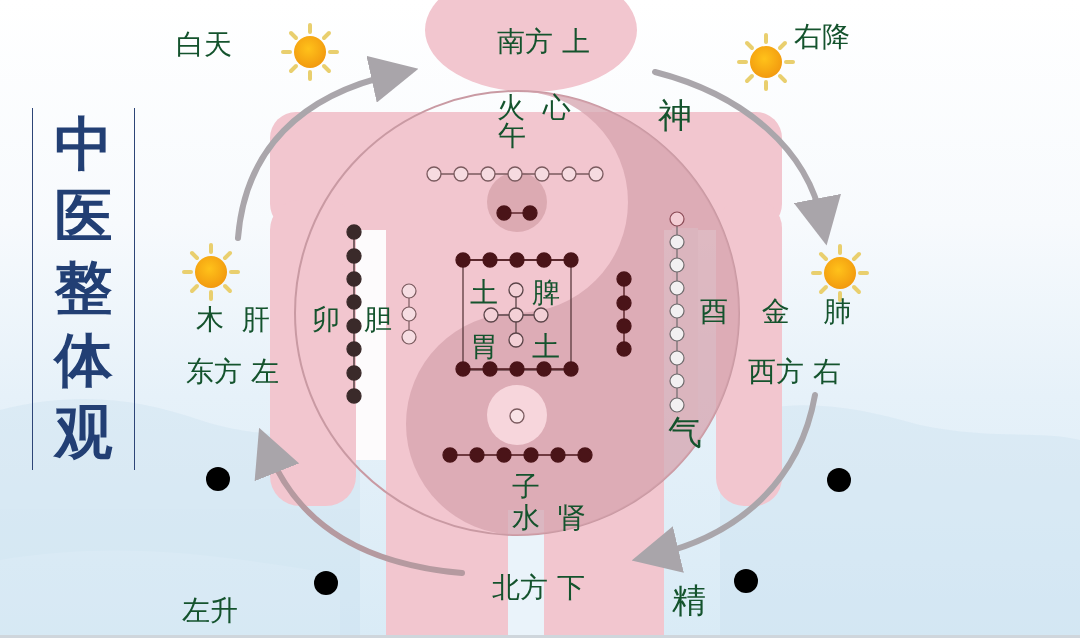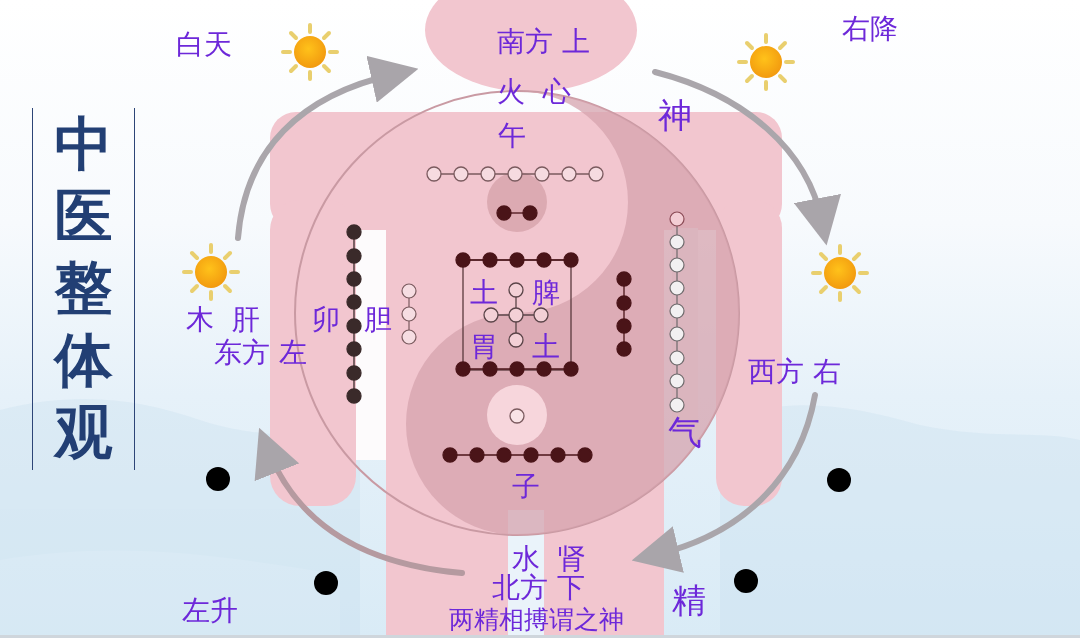--- a/index.html
+++ b/index.html
@@ -1,21 +1,21 @@
 <!DOCTYPE html>
 <html><head>
   <meta charset="utf-8">
   <style>
     html, body { margin: 0; padding: 0; }
     body { width: 1080px; height: 638px; overflow: hidden; position: relative;
       font-family: "DejaVu Sans", "Liberation Sans", sans-serif;
       background: linear-gradient(180deg, #ffffff 0%, #f7fafd 35%, #e6f1f9 62%, #d9ebf6 100%); }
     .stage { position: absolute; left: 0; top: 0; width: 1080px; height: 638px; }
     svg.diagram { position: absolute; left: 0; top: 0; width: 1080px; height: 638px; }
-    .lbl { position: absolute; color: #6d28d9; font-size: 28px; line-height: 1; white-space: nowrap; }
+    .lbl { position: absolute; color: #14532d; font-size: 28px; line-height: 1; white-space: nowrap; }
     .lbl.big { font-size: 34px; }
     .lbl.sm { font-size: 25px; }
     .title-box { position: absolute; left: 32px; top: 108px; width: 101px; height: 362px;
       border-left: 1.5px solid #2d4577; border-right: 1.5px solid #2d4577; }
     .title-char { display: block; text-align: center; color: #223f74; font-size: 58px;
       font-weight: bold; line-height: 72px; }
     .foot-bar { position: absolute; left: 0; bottom: 0; width: 1080px; height: 3px; background: #cfd6dc; }
   </style>
 </head>
 <body>
@@ -231,42 +231,42 @@
 
   <div class="title-box">
     <span class="title-char">中</span>
     <span class="title-char">医</span>
     <span class="title-char">整</span>
     <span class="title-char">体</span>
     <span class="title-char">观</span>
   </div>
 
   <div class="lbl" style="left:176px; top:31px;">白天</div>
-  <div class="lbl" style="left:794px; top:15px;margin-left:48px;">右降</div>
+  <div class="lbl" style="left:794px; top:23px;">右降</div>
   <div class="lbl" style="left:182px; top:597px;text-align:right;">左升</div>
 
   <div class="lbl" style="left:497px; top:28px;">南方 上</div>
-  <div class="lbl" style="left:497px; top:78px; white-space:pre;">火  心</div>
+  <div class="lbl" style="left:497px; top:94px; white-space:pre;">火  心</div>
   <div class="lbl" style="left:498px; top:122px;">午</div>
 
   <div class="lbl big" style="left:658px; top:98px;">神</div>
   <div class="lbl big" style="left:668px; top:415px;">气</div>
   <div class="lbl big" style="left:672px; top:583px;">精</div>
 
-  <div class="lbl" style="left:186px; top:306px; white-space:pre;">木  肝</div>
+  <div class="lbl" style="left:196px; top:306px; white-space:pre;">木  肝</div>
   <div class="lbl" style="left:312px; top:306px;">卯</div>
   <div class="lbl" style="left:364px; top:306px;">胆</div>
-  <div class="lbl" style="left:186px; top:339px;margin-left:28px;">东方 左</div>
-
+  <div class="lbl" style="left:186px; top:358px;">东方 左</div>
+
+  <div class="lbl" style="left:700px; top:298px; white-space:pre; word-spacing:8px;">酉  金  肺</div>
   <div class="lbl" style="left:748px; top:358px;">西方 右</div>
 
   <div class="lbl" style="left:470px; top:279px;">土</div>
   <div class="lbl" style="left:532px; top:279px;">脾</div>
   <div class="lbl" style="left:470px; top:333px;">胃</div>
   <div class="lbl" style="left:532px; top:333px;">土</div>
 
   <div class="lbl" style="left:512px; top:473px;">子</div>
-  <div class="lbl" style="left:512px; top:545px; white-space:pre;">水  肾</div>
+  <div class="lbl" style="left:512px; top:504px; white-space:pre;">水  肾</div>
   <div class="lbl" style="left:492px; top:574px;">北方 下</div>
-  <div class="lbl sm" style="left:449px; top:607px;">两精相搏谓之神</div>
 
   <div class="foot-bar"></div>
 </div>
 
 </body></html>

